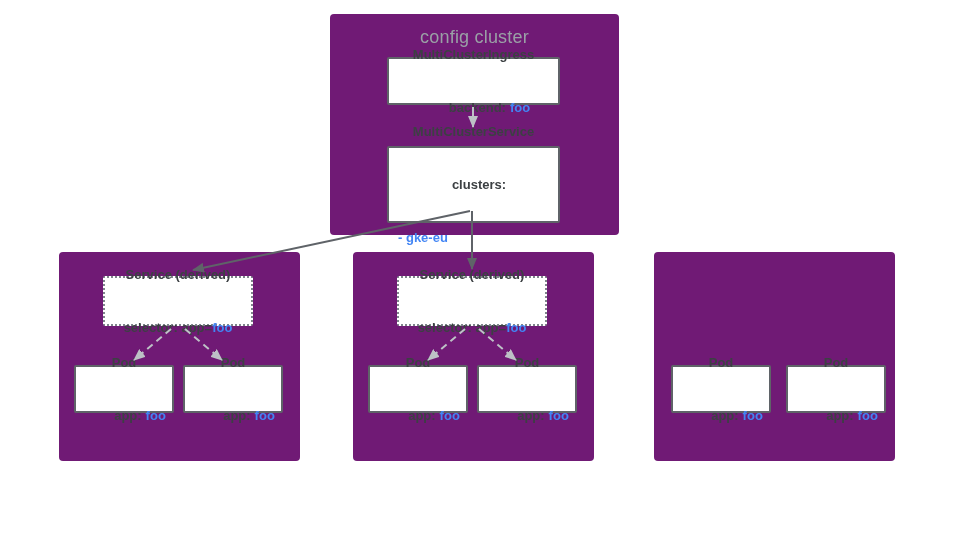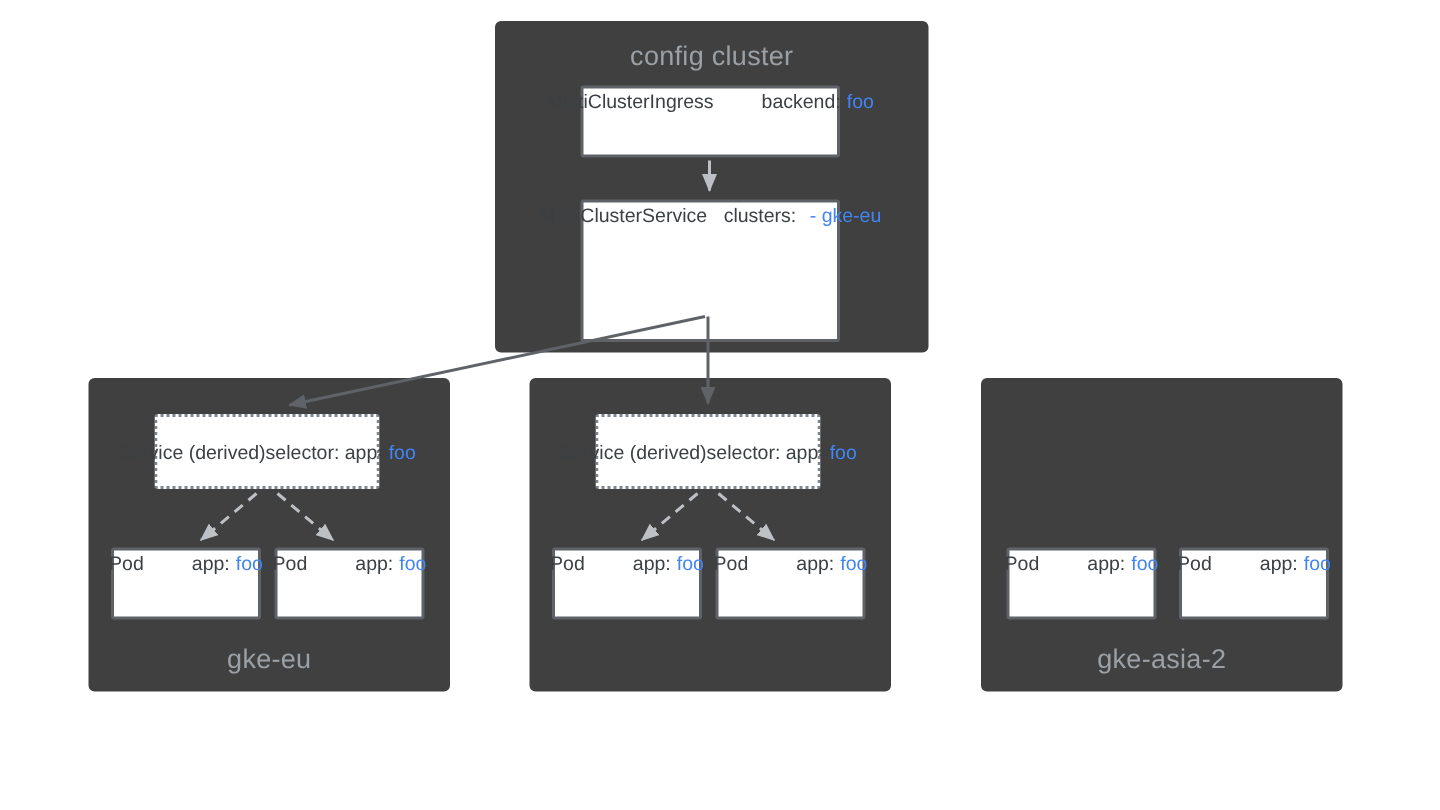--- a/index.html
+++ b/index.html
@@ -1,58 +1,58 @@
 <!DOCTYPE html>
 <html><head>
 <meta charset="utf-8">
 <style>
   html,body { margin:0; padding:0; background:#fff; }
   .stage {
     position:relative; width:960px; height:540px; background:#ffffff;
     font-family:"Liberation Sans", sans-serif; overflow:hidden;
   }
   .panel {
-    position:absolute; background:#404040; border-radius:4px;
+    position:absolute; background:#701a75; border-radius:4px;
   }
   .panel-title {
     position:absolute; left:0; width:100%; text-align:center;
     color:#9aa0a6; font-size:18px; letter-spacing:.2px;
   }
   .panel-title.top { top:13px; }
   .panel-title.bottom { bottom:11px; }
   .node {
     position:absolute; background:#ffffff; border:2px solid #5f6368;
-    border-radius:2px; color:#3c4043; font-size:13px; font-weight:normal;
-    display:flex; flex-direction:row; justify-content:center;
-    box-sizing:border-box; text-align:center;
+    border-radius:2px; color:#3c4043; font-size:13px; font-weight:bold;
+    display:flex; flex-direction:column; justify-content:center;
+    box-sizing:border-box; text-align:center;gap:36px;
   }
   .node.dotted { border:2px dotted #7f858c;align-items:center; }
   .line { line-height:17px; white-space:nowrap; }
-  .line.left { text-align:right; padding-left:11px; }
+  .line.left { text-align:center; padding-left:11px; }
   .line.indent { text-align:left; padding-left:9px; }
   .blue { color:#4285f4; }
   .mr { margin-right:4px;padding-left:32px; }
   svg.wires { position:absolute; left:0; top:0; pointer-events:none; }
 </style>
 </head>
 <body>
 
 <div class="stage">
 
   <div class="panel" style="left:330px;top:14px;width:289px;height:221px">
     <div class="panel-title top">config cluster</div>
 
     <div class="node" style="left:57px;top:43px;width:173px;height:48px">
       <div class="line">MultiClusterIngress</div>
       <div class="line">
         <span class="mr">backend:</span><span class="blue">foo</span>
       </div>
     </div>
 
-    <div class="node" style="left:57px;top:119px;width:173px;height:95px">
+    <div class="node" style="left:57px;top:132px;width:173px;height:77px">
       <div class="line">MultiClusterService</div>
       <div class="line left">clusters:</div>
       <div class="line indent blue">- gke-eu</div>
     </div>
   </div>
 
   <div class="panel" style="left:59px;top:252px;width:241px;height:209px">
     <div class="node dotted" style="left:44px;top:24px;width:150px;height:50px">
       <div class="line">Service (derived)</div>
       <div class="line">
@@ -64,21 +64,20 @@
       <div class="line">
         <span class="mr">app:</span><span class="blue">foo</span>
       </div>
     </div>
     <div class="node" style="left:124px;top:113px;width:100px;height:48px">
       <div class="line">Pod</div>
       <div class="line">
         <span class="mr">app:</span><span class="blue">foo</span>
       </div>
     </div>
-    <div class="panel-title bottom">gke-eu</div>
   </div>
 
   <div class="panel" style="left:353px;top:252px;width:241px;height:209px">
     <div class="node dotted" style="left:44px;top:24px;width:150px;height:50px">
       <div class="line">Service (derived)</div>
       <div class="line">
         <span>selector: app=</span><span class="blue">foo</span>
       </div>
     </div>
     <div class="node" style="left:15px;top:113px;width:100px;height:48px">
@@ -101,21 +100,20 @@
       <div class="line">
         <span class="mr">app:</span><span class="blue">foo</span>
       </div>
     </div>
     <div class="node" style="left:132px;top:113px;width:100px;height:48px">
       <div class="line">Pod</div>
       <div class="line">
         <span class="mr">app:</span><span class="blue">foo</span>
       </div>
     </div>
-    <div class="panel-title bottom">gke-asia-2</div>
   </div>
 
   <svg class="wires" width="960" height="540" viewBox="0 0 960 540">
     <defs>
       <marker id="ah-dark" markerUnits="userSpaceOnUse" markerWidth="12" markerHeight="10" refX="11" refY="5" orient="auto">
         <path d="M0,0 L12,5 L0,10 z" fill="#5f6368"></path>
       </marker>
       <marker id="ah-light" markerUnits="userSpaceOnUse" markerWidth="12" markerHeight="10" refX="11" refY="5" orient="auto">
         <path d="M0,0 L12,5 L0,10 z" fill="#bdc1c6"></path>
       </marker>

